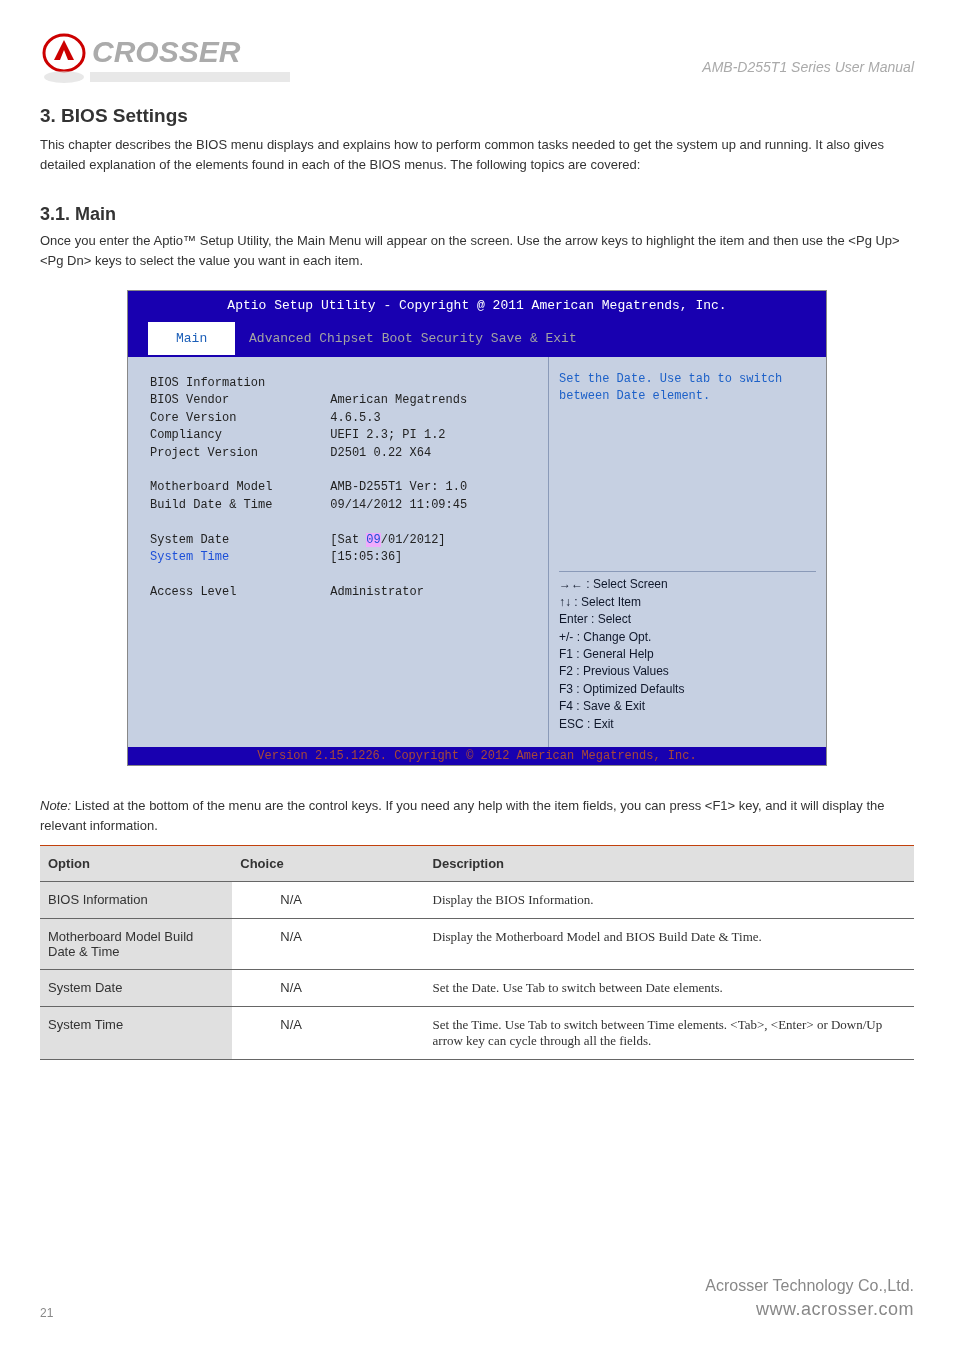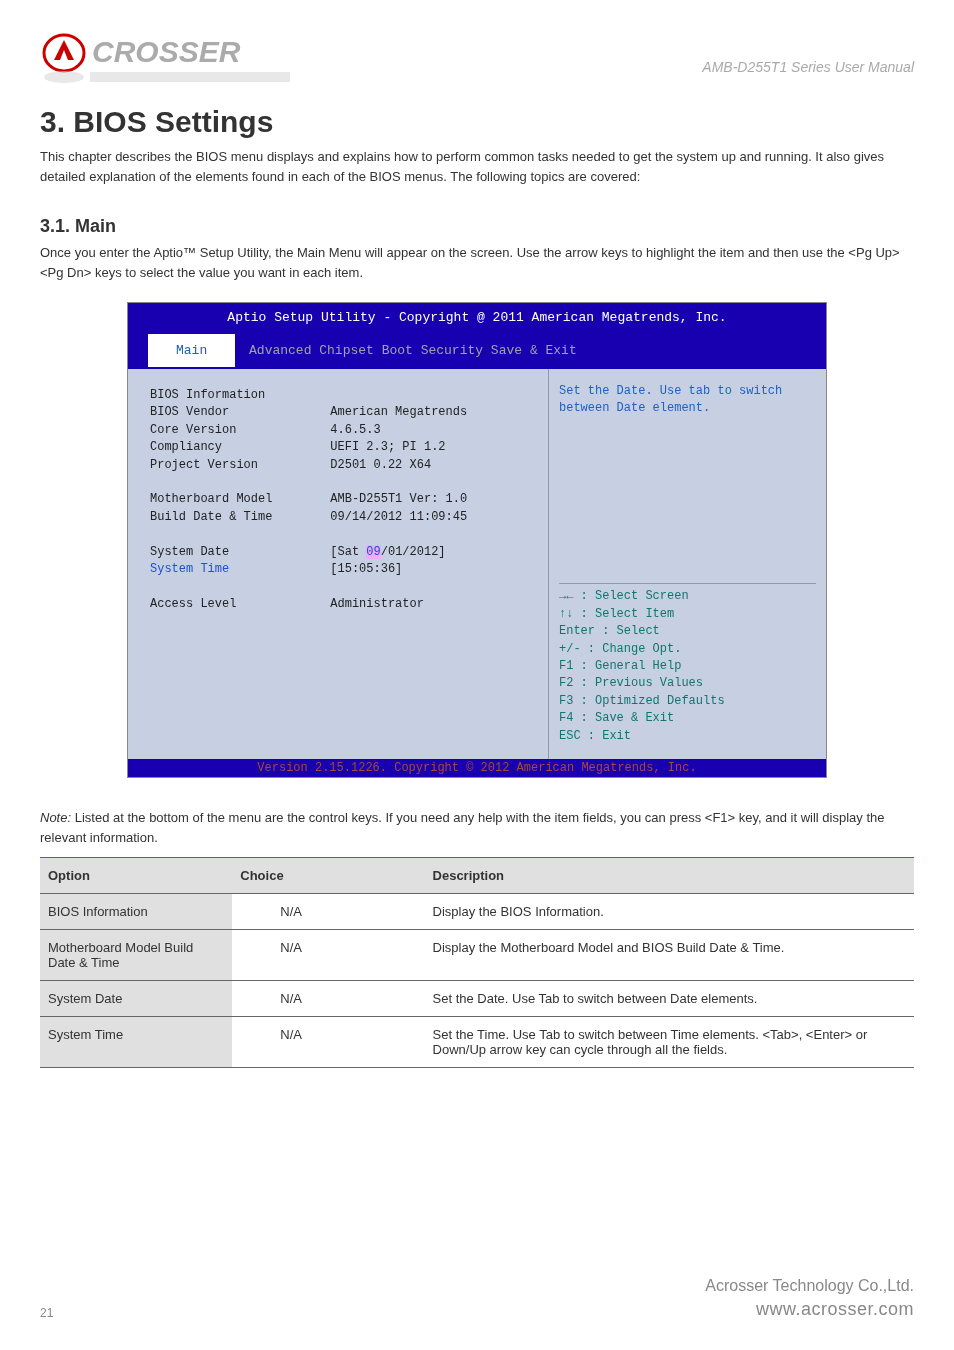--- a/index.html
+++ b/index.html
@@ -5,21 +5,21 @@
     * { margin: 0; padding: 0; box-sizing: border-box; }
     body { font-family: Arial, sans-serif; background: white; width: 954px; margin: 0 auto; color: #333; }
     
     .page { padding: 30px 40px 20px 40px; min-height: 1350px; position: relative; }
     
     .logo-wrap { margin-bottom: 10px; }
     .logo-svg { width: 260px; height: 55px; }
     
     .doc-title { text-align: right; font-style: italic; color: #aaa; font-size: 14px; margin-top: -40px; margin-bottom: 30px; }
     
-    .section-num { font-size: 30px; font-weight: bold; margin-top: 22px; margin-bottom: 8px; }
+    .section-num { font-size: 19px; font-weight: bold; margin-top: 22px; margin-bottom: 8px; }
     .section-sub { font-size: 18px; font-weight: bold; margin-top: 30px; margin-bottom: 6px; }
     .body-text { font-size: 13px; line-height: 1.5; margin-bottom: 10px; }
     
     .bios-box { width: 700px; margin: 20px auto 30px auto; border: 1px solid #888; font-family: 'Courier New', monospace; font-size: 12px; }
     .bios-header { background: #1800b0; color: #fff; text-align: center; padding: 7px 0; font-family: 'Courier New', monospace; font-size: 13px; }
     .bios-tabs { background: #1800b0; color: #c87068; padding: 2px 0 2px 0; font-size: 13px; }
     .bios-tabs .tab-active-wrap { display: inline-block; background: #ffffff; padding: 9px 28px; margin-left: 20px; }
     .bios-tabs .tab-active { color: #1c5fb8; }
     .bios-tabs .tab-inactive { color: #a3a3a3; margin-left: 6px; }
     
@@ -28,32 +28,32 @@
     .bios-left table { border-collapse: collapse; width: 100%; }
     .bios-left td { padding: 0 4px; vertical-align: top; font-size: 12px; color: #222; }
     .bios-left td.lbl { width: 46%; }
     .bios-sel { color: #fff; }
     .bios-date-box { color: #1c4fd8; }
     .bios-date-hl { background: #f0abfc; color: #1c4fd8; text-align: right; }
     
     .bios-right { flex: 1; border-left: 1px solid #8a9ab8; padding: 14px 10px; color: #1c60c8; font-size: 12px; line-height: 1.45; display: flex; flex-direction: column; }
     .bios-help-top { flex: 0 0 auto; }
     .bios-help-divider { border-top: 1px solid #8a9ab8; margin-top: auto; }
-    .bios-keys { flex: 0 0 auto; padding-top: 4px; font-family: Liberation Mono, monospace; color: #0f766e; }
+    .bios-keys { flex: 0 0 auto; padding-top: 4px; font-family: Liberation Sans, sans-serif; color: #0f172a; }
     
     .bios-footer { background: #1800b0; color: #a84838; text-align: center; padding: 2px 0; font-size: 12px; }
     
     .note { font-style: italic; font-size: 13px; margin-bottom: 6px; }
     
     .tbl { width: 100%; border-collapse: collapse; margin-top: 6px; font-size: 13px; }
     .tbl th, .tbl td { border-top: 1px solid #c2410c; border-bottom: 1px solid #666; padding: 10px 8px; text-align: left; vertical-align: top; }
     .tbl th { background: #e0e0e0; font-weight: bold; }
     .tbl td.col-a { background: #e0e0e0; width: 22%; }
     .tbl td.col-b { background: #fff; width: 22%; padding-left: 48px; }
-    .tbl td.col-c { background: #fff; }
+    .tbl td.col-c { background: #fff; font-family: Liberation Serif, serif; }
     
     .footer-bar { position: absolute; bottom: 30px; left: 40px; right: 40px; display: flex; justify-content: space-between; align-items: flex-end; font-size: 12px; color: #888; }
     .footer-brand { text-align: right; color: #888; }
     .footer-brand .line1 { font-size: 16px; margin-bottom: 4px; }
     .footer-brand .line2 { font-size: 18px; letter-spacing: 0.5px; }
   </style>
 </head>
 <body>
 
 <div class="page">

